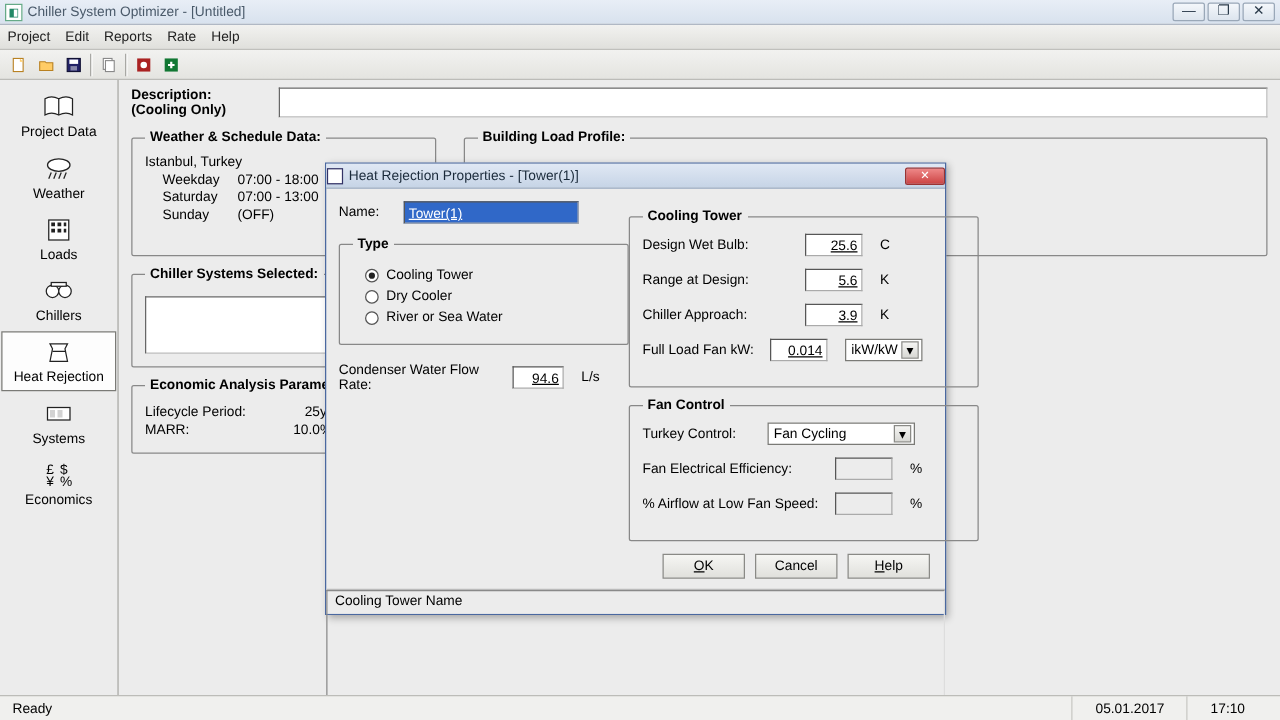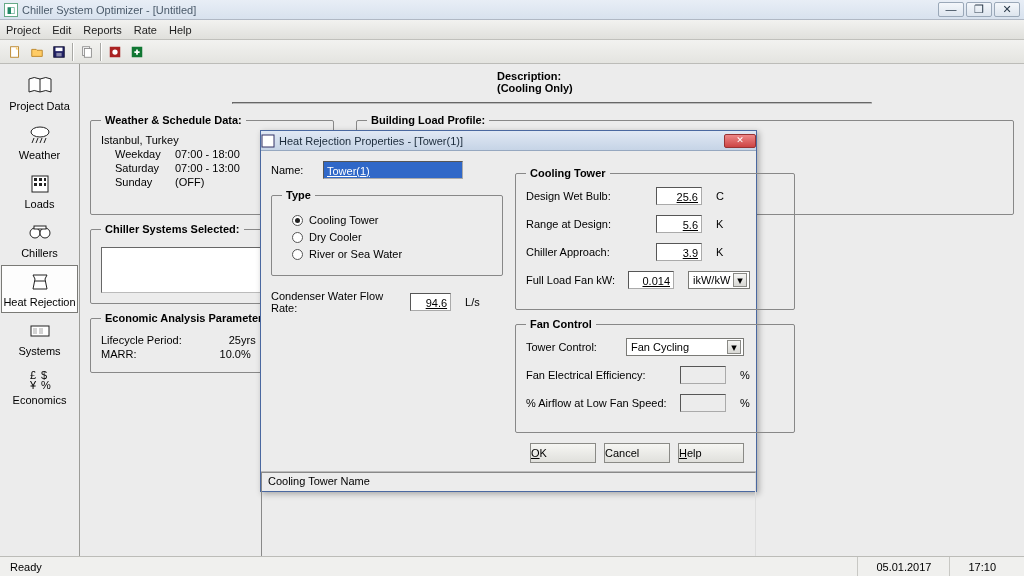--- a/index.html
+++ b/index.html
@@ -17,59 +17,59 @@
 .menubar span { cursor: default; }
 
 
 .toolbar { height: 24px; background: linear-gradient(#f2f2f0,#e4e4e0); border-bottom: 1px solid #bcbcb8; display: flex; align-items: center; padding-left: 4px; gap: 0; }
 .tbtn { width: 22px; height: 20px; border: 1px solid transparent; display: flex; align-items: center; justify-content: center; }
 .tbtn svg { width: 14px; height: 14px; }
 .tsep { width: 2px; height: 18px; border-left: 1px solid #a8a8a4; border-right: 1px solid #fff; margin: 0 2px; }
 
 
 .main { position: absolute; top: 64px; left: 0; right: 0; bottom: 20px; background: #ececec; display: flex; }
-.sidebar { width: 80px; background: #ececec; border-right: 1px solid #9c9c98; padding-top: 4px; }
+.sidebar { width: 95px; background: #ececec; border-right: 1px solid #9c9c98; padding-top: 4px; }
 .navitem { height: 48px; display: flex; flex-direction: column; align-items: center; justify-content: center; gap: 2px; font-size: 10px; border: 1px solid transparent; margin: 1px; }
 .navitem.sel { background: #fdfdfd; border: 1px solid #7a7a76; }
 .navitem .ico { width: 28px; height: 24px; display: flex; align-items: center; justify-content: center; }
 .navitem .ico svg { width: 26px; height: 22px; }
 
 .content { flex: 1; background: #ececec; padding: 6px 10px; position: relative; }
-.row { display: flex; align-items: center; gap: 8px; margin-bottom: 4px; flex-direction: column; }
+.row { display: flex; align-items: flex-end; gap: 8px; margin-bottom: 4px; }
 .lbl { font-weight: bold; }
 .bigbox { border: 1px inset #bbb; background: #fff; height: 24px; flex: 1; }
 fieldset { border: 1px solid #888; padding: 8px 10px 10px; border-radius: 2px; margin-top: 6px; }
 legend { padding: 0 4px; font-weight: bold; }
 .pair { display: flex; gap: 22px; }
 .kv { display: flex; margin: 2px 0 2px 14px; }
 .kv .k { width: 60px; }
 .inner { border: 1px inset #bbb; background: #fff; height: 46px; margin-top: 4px; }
 
 
 .dialog { position: absolute; left: 260px; top: 130px; width: 497px; background: #ececec; border: 1px solid #4a68a0; box-shadow: 2px 2px 6px rgba(0,0,0,0.3); }
 .dlg-title { height: 20px; background: linear-gradient(#e0e8f4,#c6d4e6); display: flex; align-items: center; padding: 0 0; border-bottom: 1px solid #96a8c0; }
 .dlg-title .ico { width: 14px; height: 14px; margin-right: 4px; }
 .dlg-title .txt { flex: 1; color: #1a2a3a; }
 .closebtn { width: 32px; height: 14px; background: linear-gradient(#e88,#c44); border: 1px solid #933; border-radius: 2px; color: #fff; text-align: center; line-height: 11px; font-size: 9px; }
-.dlg-body { padding: 10px 10px 6px; display: flex; gap: 12px; }
+.dlg-body { padding: 10px 10px 6px; display: flex; }
 .dlg-left { width: 232px; }
 .dlg-right { flex: 1; }
 .fld { display: flex; align-items: center; gap: 10px; margin-bottom: 10px; }
 .fld label { width: 42px; }
 .txtin { border: 1px inset #aaa; background: #fff; height: 18px; padding: 3px 3px; text-decoration: underline; }
 .txtin.sel { background: #3068c8; color: #fff; }
 .mini { width: 46px; text-align: right; }
 .unit { width: 44px; margin-left: 4px; }
 .radio { display: flex; align-items: center; gap: 6px; margin: 5px 0 5px 10px; }
 .radio .dot { width: 11px; height: 11px; border: 1px solid #555; border-radius: 50%; background: #fff; display: flex; align-items: center; justify-content: center; }
 .radio.on .dot::after { content: ""; width: 5px; height: 5px; background: #222; border-radius: 50%; }
 .drop { height: 18px; border: 1px solid #7a7a76; background: #fff; display: flex; align-items: center; justify-content: space-between; padding: 0 2px 0 4px; }
 .drop .arr { width: 14px; height: 14px; background: linear-gradient(#f5f5f3,#d8d8d4); border: 1px solid #8a8a86; display: flex; align-items: center; justify-content: center; }
 .dlg-btns { display: flex; justify-content: flex-end; gap: 8px; padding: 4px 12px 8px; }
-.btn { width: 66px; height: 20px; background: linear-gradient(#f6f6f3,#e0e0dc); border: 1px solid #8a8a86; text-align: left; line-height: 18px; }
+.btn { width: 66px; height: 20px; background: linear-gradient(#f6f6f3,#e0e0dc); border: 1px solid #8a8a86; text-align: center; line-height: 18px; }
 .btn u { text-decoration: underline; }
 .statusbar2 { display: flex; border-top: 1px solid #bbb; background: #ececec; height: 20px; flex-direction: column; }
 .statusbar2 > div { border: 1px inset #ddd; padding: 2px 6px; }
 
 
 .statusbar { position: absolute; left: 0; right: 0; bottom: 0; height: 20px; background: #f0f0ee; border-top: 1px solid #bcbcb8; display: flex; align-items: center; padding: 0 10px; }
 .statusbar .sl { flex: 1; }
 .statusbar .cell { border-left: 1px solid #c8c8c4; padding: 0 18px; height: 100%; display: flex; align-items: center; }
 </style>
 </head>
@@ -324,21 +324,21 @@
             <div class="txtin mini">0.014</div>
           <div class="drop" style="width:62px;margin-left:4px">
               <span>ikW/kW</span>
               <span class="arr">▾</span>
             </div>
         </div>
       </fieldset>
       <fieldset style="margin-top:8px">
         <legend>Fan Control</legend>
         <div class="fld">
-            <label style="width:90px">Tower Control:</label>
+            <label style="width:90px">Turkey Control:</label>
           <div class="drop" style="width:118px">
               <span>Fan Cycling</span>
               <span class="arr">▾</span>
             </div>
         </div>
         <div class="fld">
             <label style="width:144px">Fan Electrical Efficiency:</label>
             <div class="txtin mini" style="background:#ececec"></div>
             <span class="unit">%</span>
           </div>

